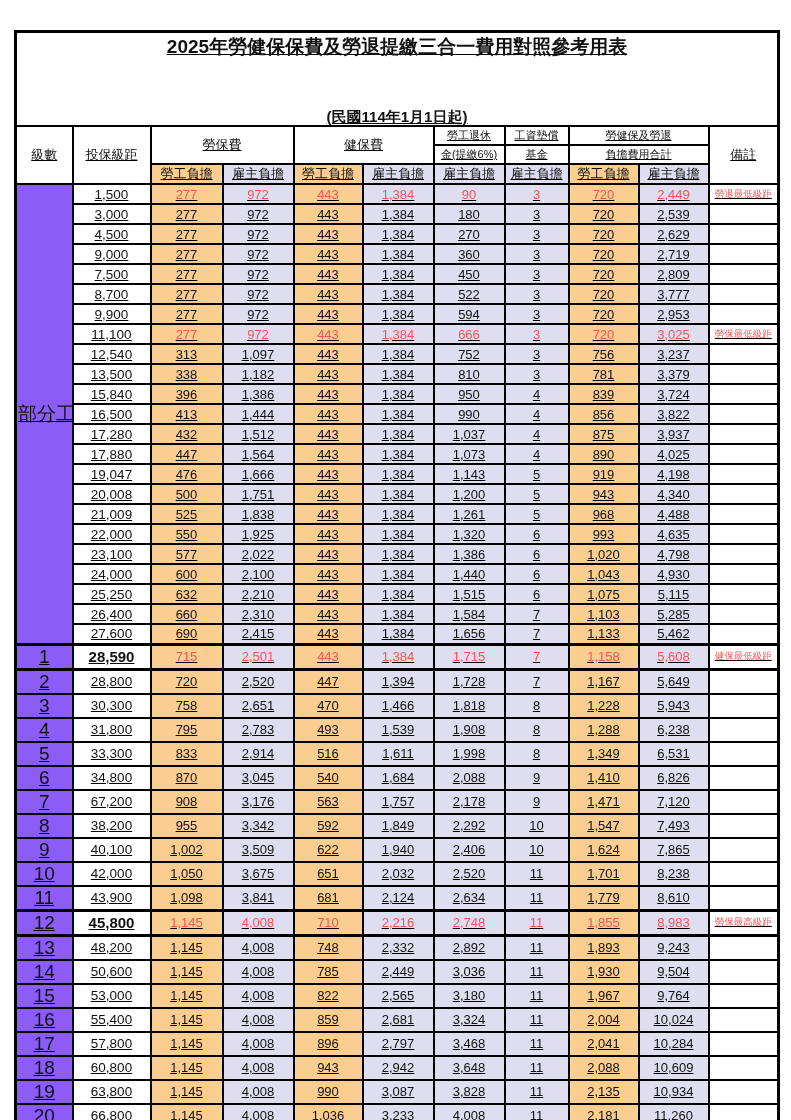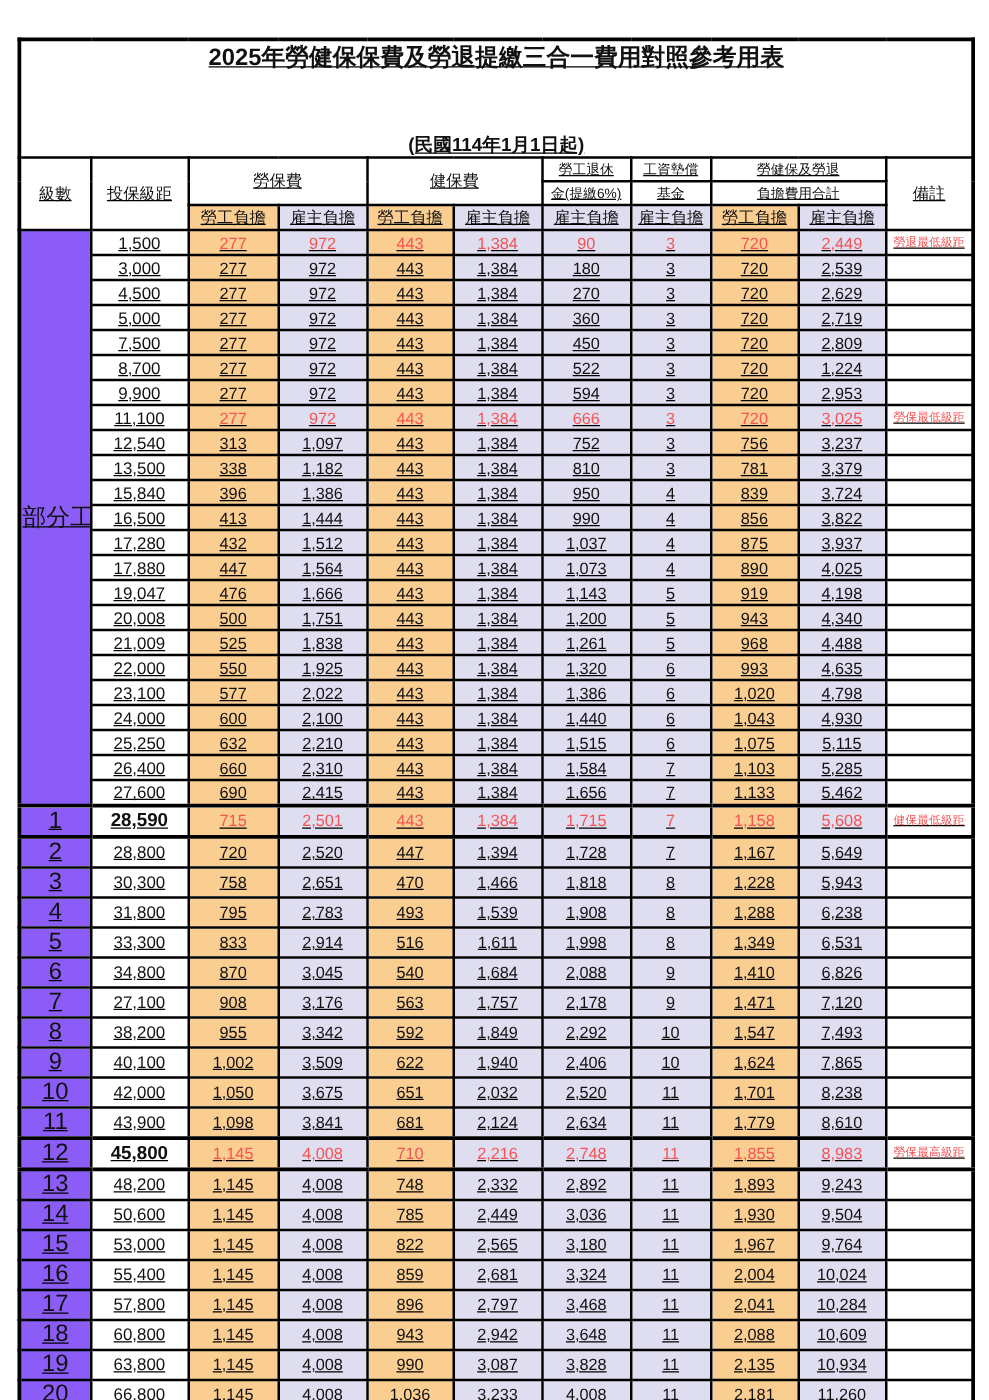--- a/index.html
+++ b/index.html
@@ -120,21 +120,21 @@
           <td class="val col-er">972</td>
           <td class="val col-emp">443</td>
           <td class="val col-er">1,384</td>
           <td class="val col-er">270</td>
           <td class="val col-er">3</td>
           <td class="val col-emp">720</td>
           <td class="val col-er">2,629</td>
           <td class="remark"></td>
         </tr>
         <tr>
-          <td class="bracket">5,000</td>
+          <td class="bracket">9,000</td>
           <td class="val col-emp">277</td>
           <td class="val col-er">972</td>
           <td class="val col-emp">443</td>
           <td class="val col-er">1,384</td>
           <td class="val col-er">360</td>
           <td class="val col-er">3</td>
           <td class="val col-emp">720</td>
           <td class="val col-er">2,719</td>
           <td class="remark"></td>
         </tr>
@@ -152,21 +152,21 @@
         </tr>
         <tr>
           <td class="bracket">8,700</td>
           <td class="val col-emp">277</td>
           <td class="val col-er">972</td>
           <td class="val col-emp">443</td>
           <td class="val col-er">1,384</td>
           <td class="val col-er">522</td>
           <td class="val col-er">3</td>
           <td class="val col-emp">720</td>
-          <td class="val col-er">1,224</td>
+          <td class="val col-er">3,777</td>
           <td class="remark"></td>
         </tr>
         <tr>
           <td class="bracket">9,900</td>
           <td class="val col-emp">277</td>
           <td class="val col-er">972</td>
           <td class="val col-emp">443</td>
           <td class="val col-er">1,384</td>
           <td class="val col-er">594</td>
           <td class="val col-er">3</td>
@@ -439,21 +439,21 @@
           <td class="val col-emp">540</td>
           <td class="val col-er">1,684</td>
           <td class="val col-er">2,088</td>
           <td class="val col-er">9</td>
           <td class="val col-emp">1,410</td>
           <td class="val col-er">6,826</td>
           <td class="remark"></td>
         </tr>
         <tr>
           <td class="level">7</td>
-          <td class="bracket">27,100</td>
+          <td class="bracket">67,200</td>
           <td class="val col-emp">908</td>
           <td class="val col-er">3,176</td>
           <td class="val col-emp">563</td>
           <td class="val col-er">1,757</td>
           <td class="val col-er">2,178</td>
           <td class="val col-er">9</td>
           <td class="val col-emp">1,471</td>
           <td class="val col-er">7,120</td>
           <td class="remark"></td>
         </tr>

